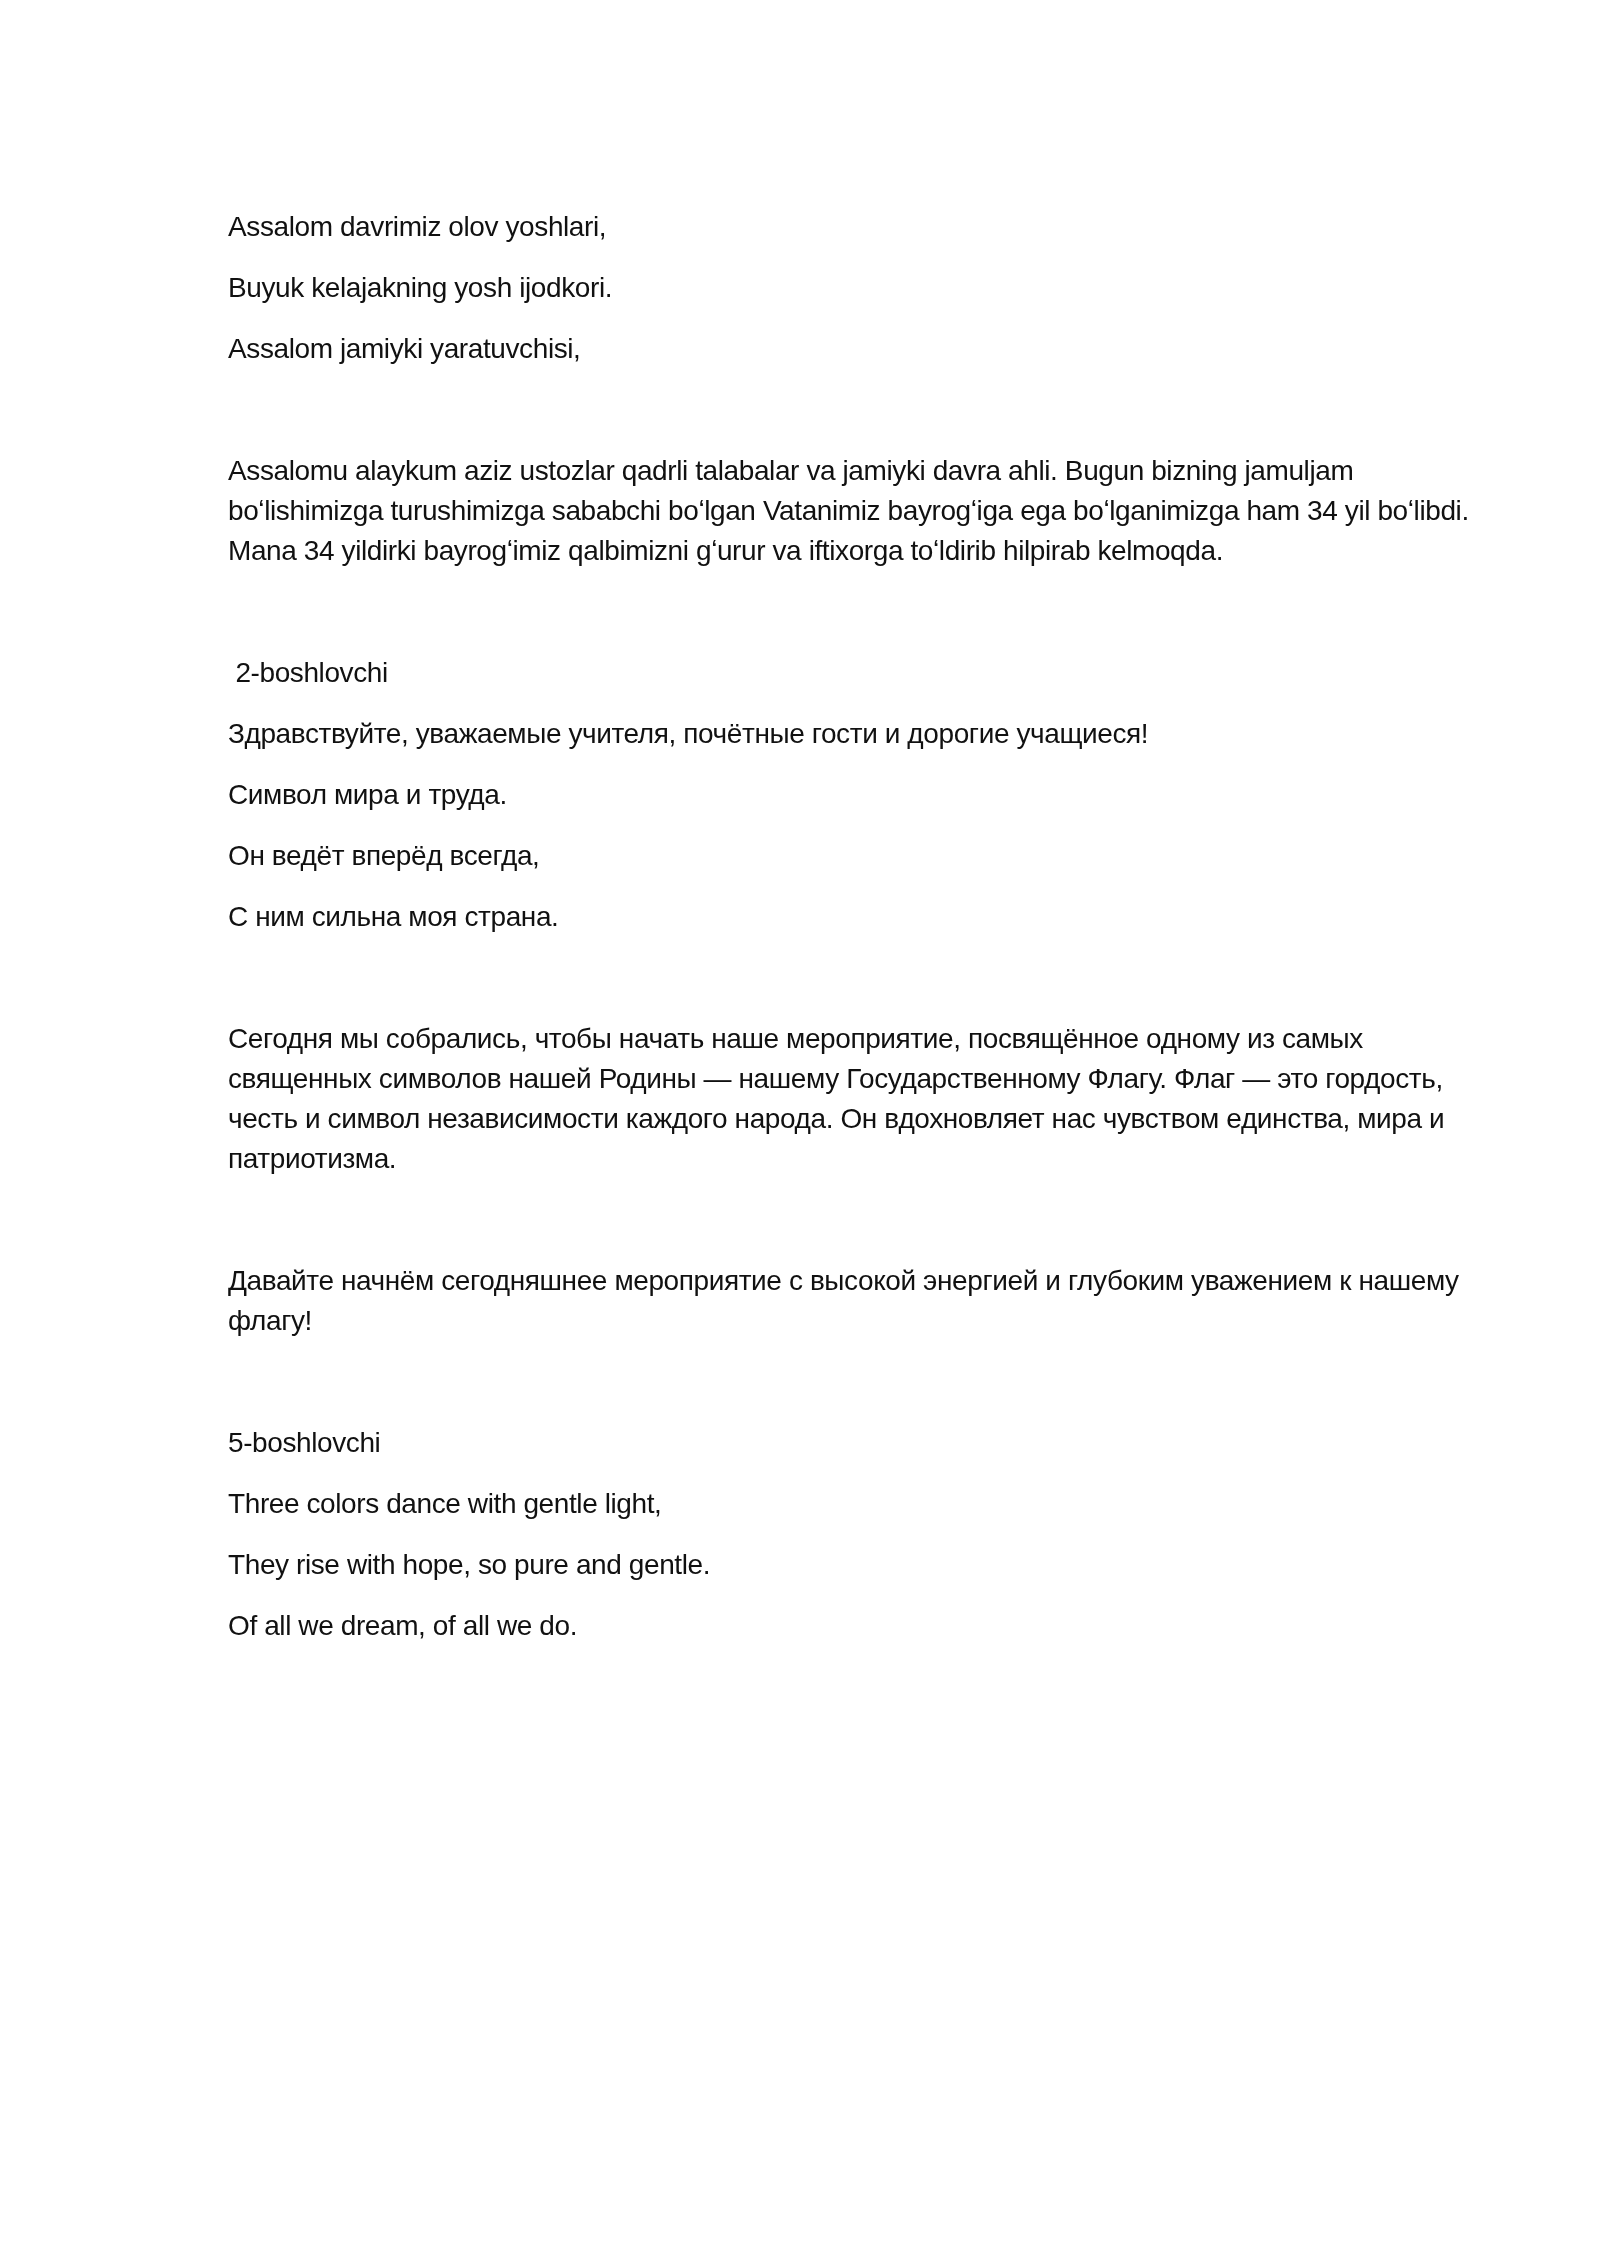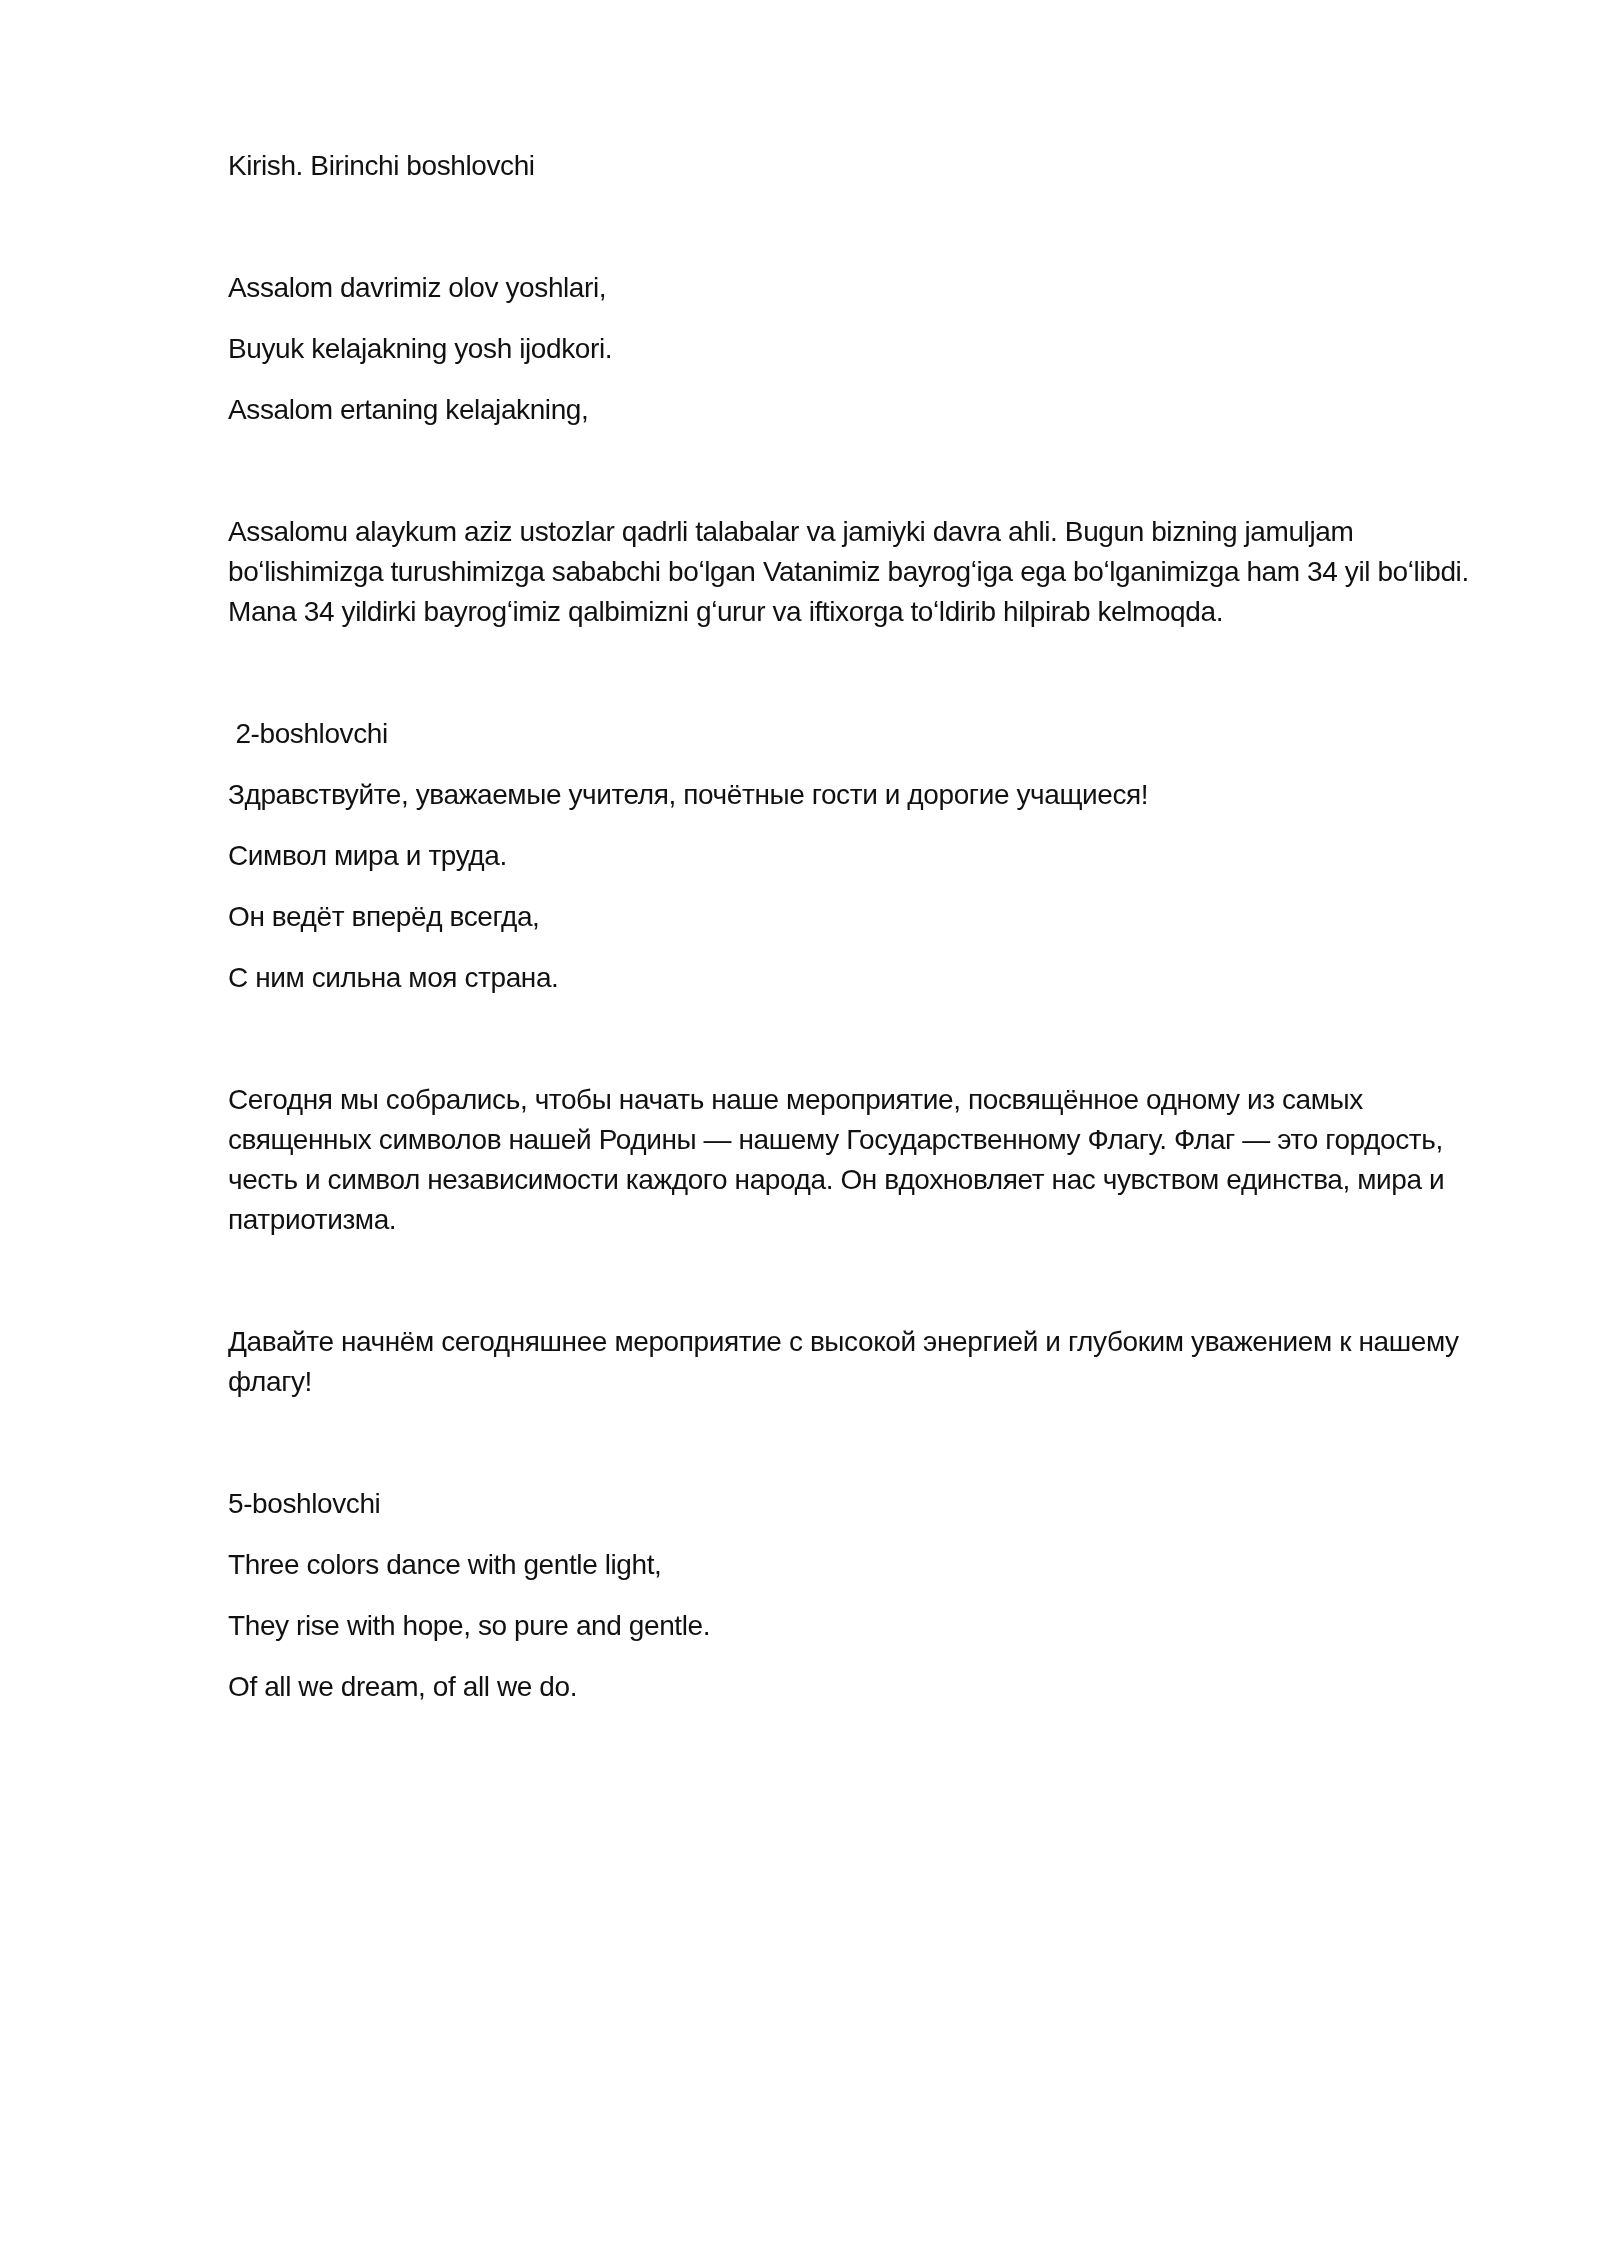--- a/index.html
+++ b/index.html
@@ -38,25 +38,24 @@
   }
   .para.blank {
     min-height: 40px;
   }
 </style>
 </head>
 <body>
 
 <div class="page">
   <div class="doc-body">
-      <p class="para">Kirish. Birinchi boshlovchi</p>
       <p class="para blank">&nbsp;</p>
       <p class="para">Assalom davrimiz olov yoshlari,</p>
       <p class="para">Buyuk kelajakning yosh ijodkori.</p>
-      <p class="para">Assalom ertaning kelajakning,</p>
+      <p class="para">Assalom jamiyki yaratuvchisi,</p>
       <p class="para blank">&nbsp;</p>
       <p class="para">Assalomu alaykum aziz ustozlar qadrli talabalar va jamiyki davra ahli. Bugun bizning jamuljam boʻlishimizga turushimizga sababchi boʻlgan Vatanimiz bayrogʻiga ega boʻlganimizga ham 34 yil boʻlibdi. Mana 34 yildirki bayrogʻimiz qalbimizni gʻurur va iftixorga toʻldirib hilpirab kelmoqda.</p>
       <p class="para blank">&nbsp;</p>
       <p class="para"> 2-boshlovchi</p>
       <p class="para">Здравствуйте, уважаемые учителя, почётные гости и дорогие учащиеся!</p>
       <p class="para">Символ мира и труда.</p>
       <p class="para">Он ведёт вперёд всегда,</p>
       <p class="para">С ним сильна моя страна.</p>
       <p class="para blank">&nbsp;</p>
       <p class="para">Сегодня мы собрались, чтобы начать наше мероприятие, посвящённое одному из самых священных символов нашей Родины — нашему Государственному Флагу. Флаг — это гордость, честь и символ независимости каждого народа. Он вдохновляет нас чувством единства, мира и патриотизма.</p>

